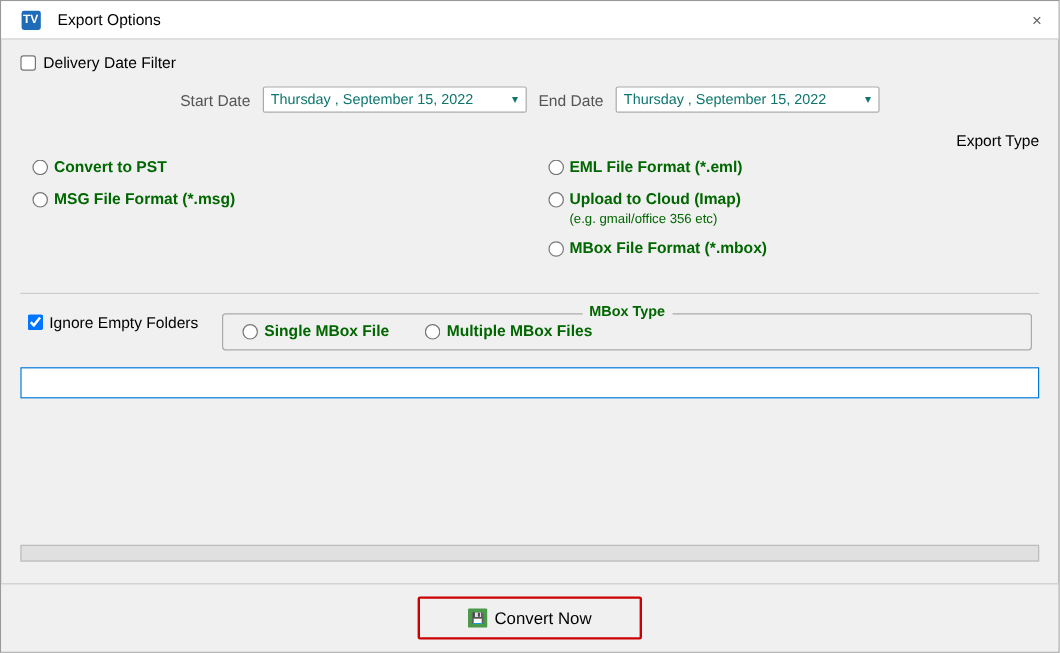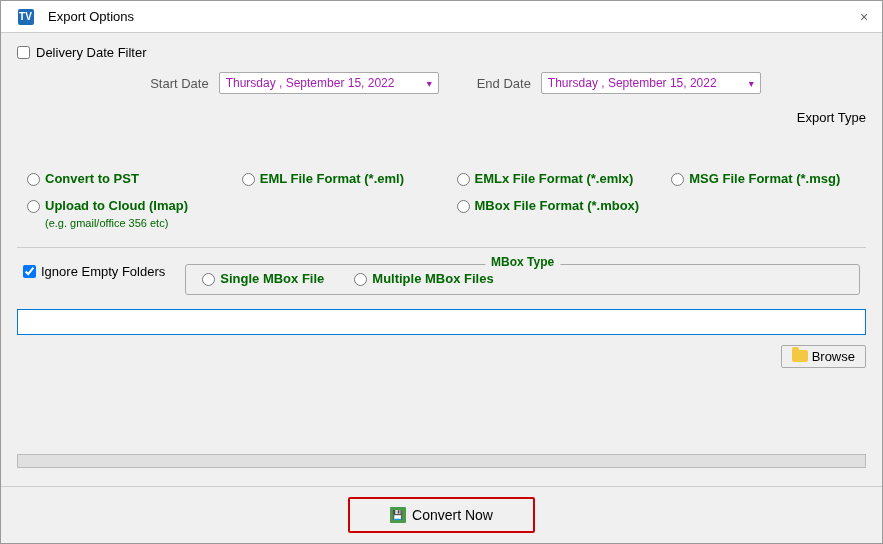--- a/index.html
+++ b/index.html
@@ -77,52 +77,50 @@
       display: flex;
       align-items: center;
       justify-content: center;
       gap: 10px;
       padding: 4px 0;
     }
     .date-label {
       font-size: 13px;
       color: #555;
       text-align: right;
-      margin-left: 28px;
     }
     .date-select {
       padding: 3px 6px;
       font-size: 12px;
       border: 1px solid #aaa;
       background: #fff;
       min-width: 220px;
       cursor: pointer;
       display: flex;
       align-items: center;
       justify-content: space-between;
       border-radius: 2px;
     }
-    .date-select span { color: #a21caf; }
+    .date-select span { color: #0f766e; }
     .date-dropdown-icon { color: #555; font-size: 10px; }
 
     
     .section-title {
       font-size: 13px;
       color: #000;
       font-weight: normal;
       margin-top: 4px;
       text-align: right;
     }
 
     .export-grid {
       display: grid;
-      grid-template-columns: 1fr 1fr 1fr 1fr;
+      grid-template-columns: 1fr 1fr;
       gap: 10px 20px;
       padding: 6px 0 6px 10px;
-      margin-top: 40px;
     }
     .radio-option {
       display: flex;
       align-items: flex-start;
       gap: 5px;
       cursor: pointer;
     }
     .radio-option input[type="radio"] {
       margin-top: 2px;
       cursor: pointer;
@@ -339,24 +337,20 @@
       <div class="export-grid">
         <div class="radio-option">
           <input type="radio" name="export" id="pst" style="">
           <label class="radio-label" for="pst">Convert to PST</label>
         </div>
         <div class="radio-option">
           <input type="radio" name="export" id="eml" style="">
           <label class="radio-label" for="eml">EML File  Format (*.eml)</label>
         </div>
 
-        <div class="radio-option">
-          <input type="radio" name="export" id="emlx" style="">
-          <label class="radio-label" for="emlx">EMLx File  Format (*.emlx)</label>
-        </div>
         <div class="radio-option">
           <input type="radio" name="export" id="msg" style="">
           <label class="radio-label" for="msg">MSG File Format (*.msg)</label>
         </div>
         <div class="radio-option">
           <input type="radio" name="export" id="cloud" style="">
           <div>
             <label class="radio-label" for="cloud">Upload to Cloud (Imap)</label>
             <div class="radio-sublabel">(e.g. gmail/office 356 etc)</div>
           </div>
@@ -390,26 +384,20 @@
             <label class="radio-label" for="multipleMbox">Multiple MBox Files</label>
           </div>
         </div>
       </div>
     </div>
 
     <div class="path-row">
       <input type="text" class="path-input" placeholder="" style="">
     </div>
 
-    <div class="browse-row">
-      <button class="browse-btn">
-        <span class="folder-icon"></span>
-        <span>Browse</span>
-      </button>
-    </div>
 
     <div class="spacer"></div>
 
     <div class="progress-area"></div>
 
   </div>
 
   <div class="bottom-bar">
     <button class="convert-btn">
       <span class="save-icon">💾</span>

